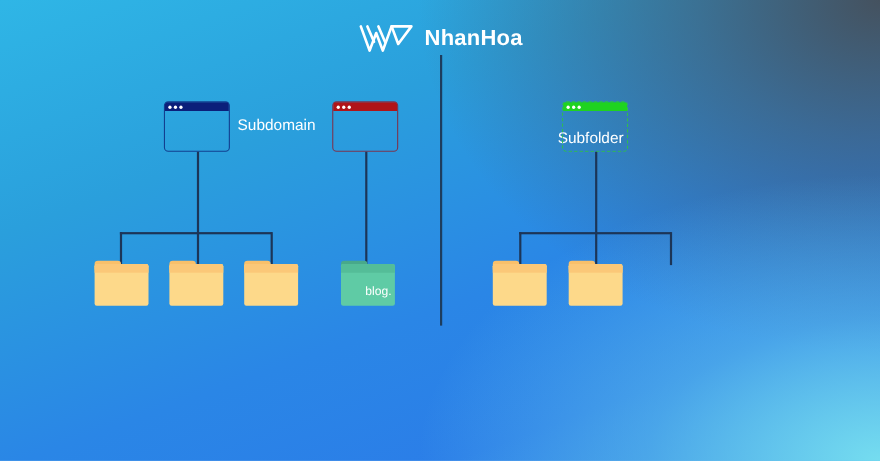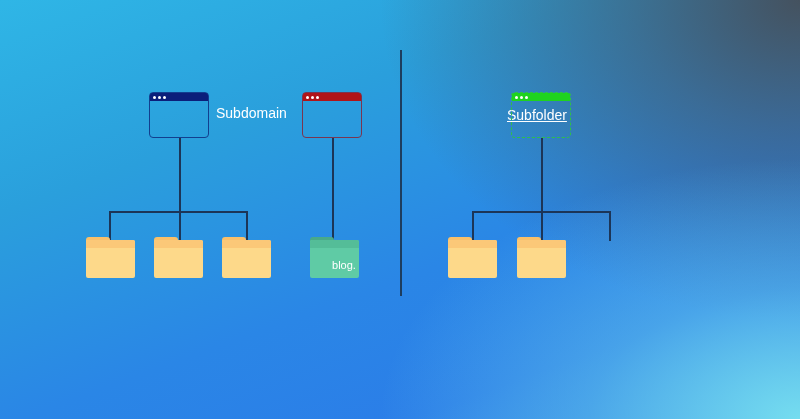--- a/index.html
+++ b/index.html
@@ -32,23 +32,34 @@
   .folder .lbl { position:absolute; left:0; right:0; top:22px; text-align:center; font-size:11px; }
   .title { left:0; right:0; top:326px; text-align:center; color:#fff; font-weight:bold; font-size:34px; letter-spacing:0.3px; }
 </style>
 </head>
 <body>
 
 <div class="canvas">
   <div class="overlay-dark"></div>
   <div class="overlay-cyan"></div>
 
+  <div class="abs logo">
+    <svg width="52" height="30" viewBox="0 0 52 30">
+      <g fill="none" stroke="#fff" stroke-width="2.4" stroke-linejoin="round" stroke-linecap="round">
+        <path d="M2 4 L10 26 L16 10 L22 26 L30 4"></path>
+        <path d="M8 4 L14 18"></path>
+        <path d="M18 4 L24 18"></path>
+        <path d="M30 4 L36 20 L48 4 Z"></path>
+      </g>
+    </svg>
+    <span class="logo-text">NhanHoa</span>
+  </div>
 
   <div class="abs section-label" style="left:216px; top:61px;">Subdomain</div>
-  <div class="abs section-label" style="left:507px; top:63px;text-decoration:underline;">Subfolder</div>
+  <div class="abs section-label" style="left:507px; top:73px;">Subfolder</div>
 
   <div class="abs divider"></div>
 
   <div class="win" style="left:149px; top:92px; border-color:#123f8f;">
     <div class="bar" style="background:#0b1f7a;">
         <span></span>
         <span></span>
         <span></span>
       </div>
   </div>

